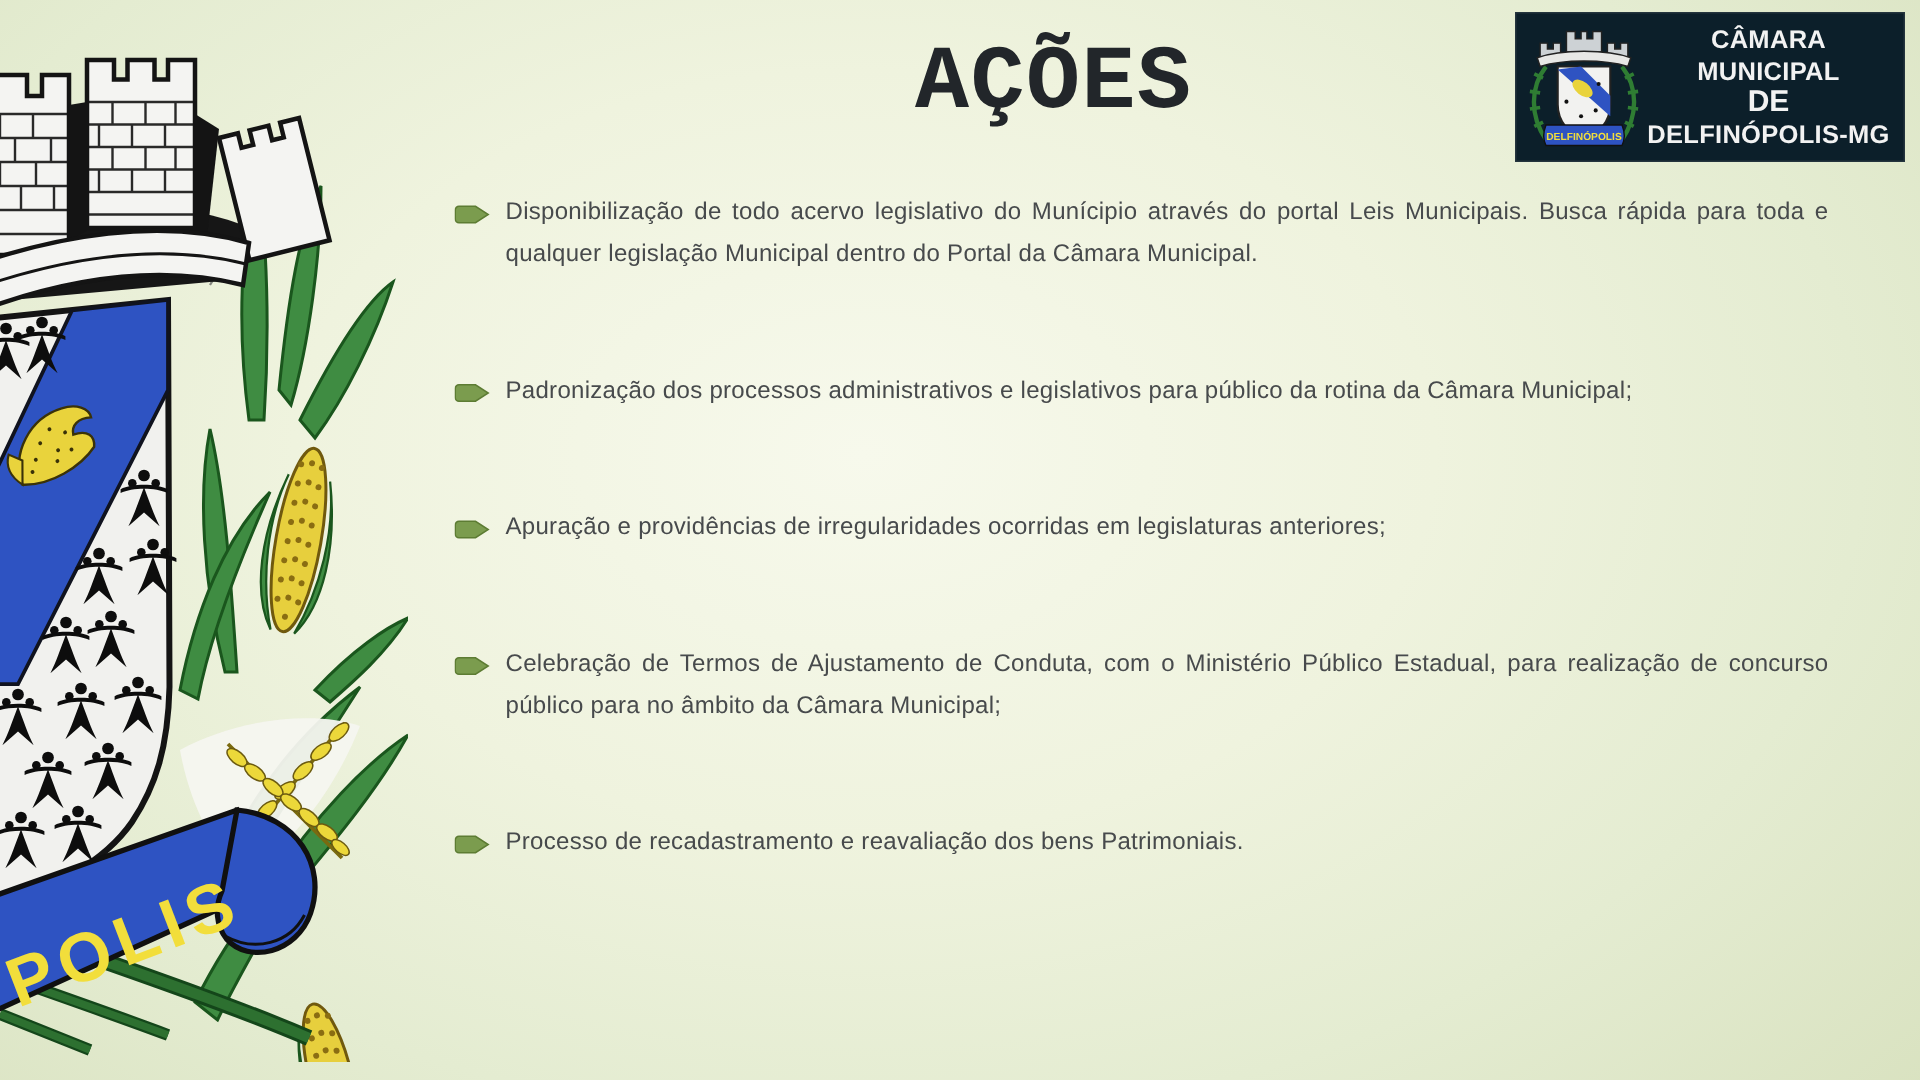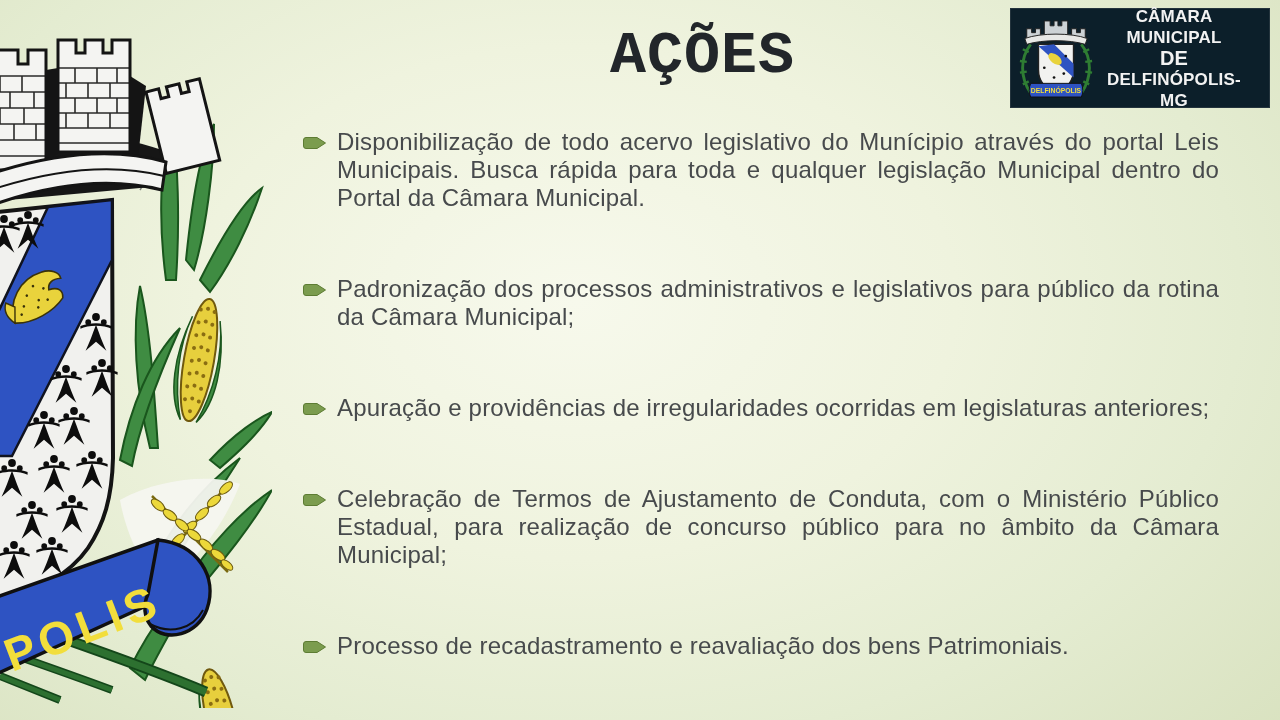--- a/index.html
+++ b/index.html
@@ -19,32 +19,32 @@
   }
 
   .content { position:absolute; left:303px; top:128px; width:916px; }
 
   .bullet-item { display:flex; align-items:flex-start; margin-bottom:63px; }
   .bullet-item:last-child { margin-bottom:16px; }
 
   .bullet-marker { flex:0 0 24px; margin:8px 10px 0 0; }
 
   .bullet-text {
-    flex:1; font-size:24px; line-height:28px; color:#474a4c;
+    flex:1; font-size:16px; line-height:28px; color:#474a4c;
     text-align:justify; letter-spacing:0.2px;
   }
 
   
   .logo {
     position:absolute; left:1010px; top:8px; width:260px; height:100px;
     background:#0c1f2a; border:1px solid #24343d;
     display:flex; align-items:center; box-sizing:border-box;
   }
   .logo-crest { margin-left:6px; flex:0 0 78px; }
-  .logo-text { flex:1; color:#f2f2f2; font-weight:bold; text-align:center; line-height:21px; padding-right:16px; }
+  .logo-text { flex:1; color:#f2f2f2; font-weight:bold; text-align:center; line-height:21px; padding-right:6px; }
   .logo-line1 { font-size:17px; letter-spacing:0.2px; }
   .logo-line2 { font-size:20px; }
   .logo-line3 { font-size:17px; letter-spacing:0.2px; }
 
   .crest { position:absolute; left:0; top:28px; width:272px; height:680px; }
 </style>
 </head>
 <body>
 
 <div class="slide">

